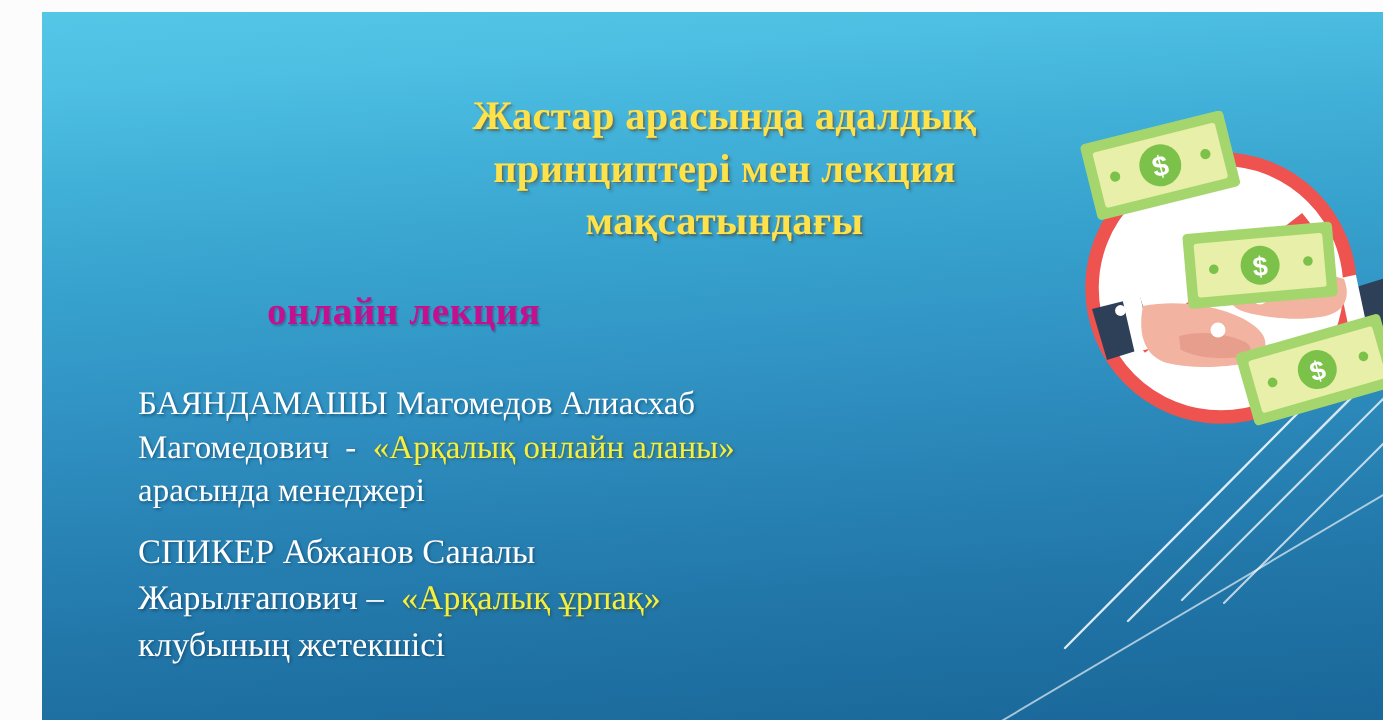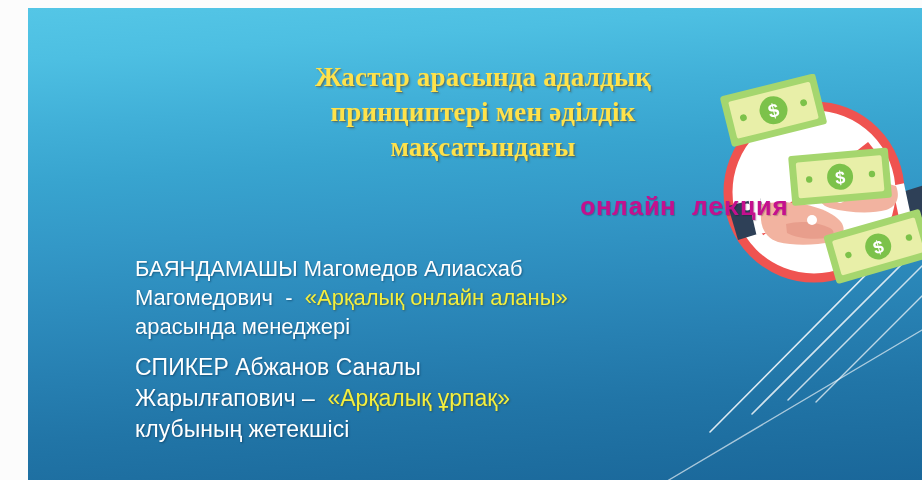--- a/index.html
+++ b/index.html
@@ -81,47 +81,46 @@
        1px 1px 0 rgba(120,60,0,0.30),
        2px 2px 2px rgba(60,30,0,0.22);
     white-space: nowrap;
   }
 
   .subtitle {
     position: absolute;
     left: 150px;
     top: 184px;
     width: 610px;
-    text-align: right;
-    font-family: Liberation Mono, monospace;
+    text-align: left;
+    font-family: Liberation Serif, serif;
     font-weight: bold;
     font-size: 26px;
     line-height: 32px;
     color: #c4108e;
     letter-spacing: 0.4px;
     text-shadow: 1px 1px 1px rgba(40,0,30,0.25);
   }
 
   
   .body-block {
     position: absolute;
     left: 64px;
     width: 520px;
   }
   #para-1 { top: 246px; }
   #para-2 { top: 344px; }
 
   .body-line {
-    font-family: Liberation Sans, sans-serif;
+    font-family: Liberation Serif, serif;
     font-size: 22px;
     line-height: 29px;
     color: #ffffff;
     text-shadow: 1px 1px 2px rgba(0,35,65,0.45);
     white-space: nowrap;
-    margin-left: 43px;
   }
   .body-line.big {
     font-size: 23px;
     line-height: 31px;
   }
   .hl {
     color: #f5ef3d;
     text-shadow: 1px 1px 2px rgba(60,50,0,0.45);
   }
 </style>
@@ -200,21 +199,21 @@
         <rect x="15" y="13" width="86" height="36" rx="2" fill="#e8efa8"></rect>
         <circle cx="58" cy="31" r="13" fill="#7cc24a"></circle>
         <text x="58" y="38" text-anchor="middle" font-family="'Liberation Sans',sans-serif" font-size="18" font-weight="bold" fill="#ffffff">$</text>
         <circle cx="27" cy="31" r="3.2" fill="#7cc24a"></circle>
         <circle cx="90" cy="31" r="3.2" fill="#7cc24a"></circle>
       </g>
     </svg>
 
     <div class="title-block">
       <div class="title-line">Жастар арасында адалдық</div>
-      <div class="title-line">принциптері мен әділдік</div>
+      <div class="title-line">принциптері мен лекция</div>
       <div class="title-line">мақсатындағы</div>
     </div>
 
     <div class="subtitle">онлайн лекция</div>
 
     <div class="body-block" id="para-1">
       <div class="body-line">БАЯНДАМАШЫ Магомедов Алиасхаб</div>
       <div class="body-line"><span>Магомедович</span>&nbsp; <span>-</span>&nbsp; <span class="hl">«Арқалық онлайн аланы»</span></div>
       <div class="body-line">арасында менеджері</div>
     </div>

